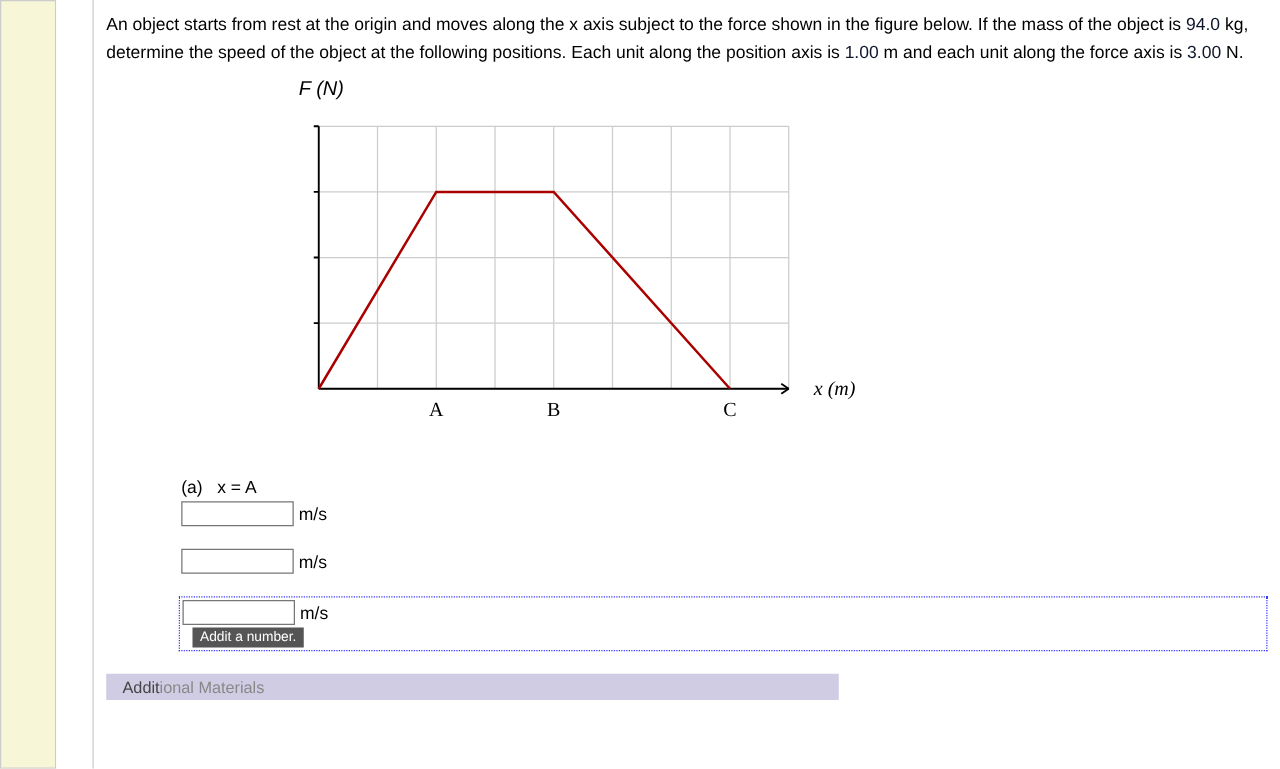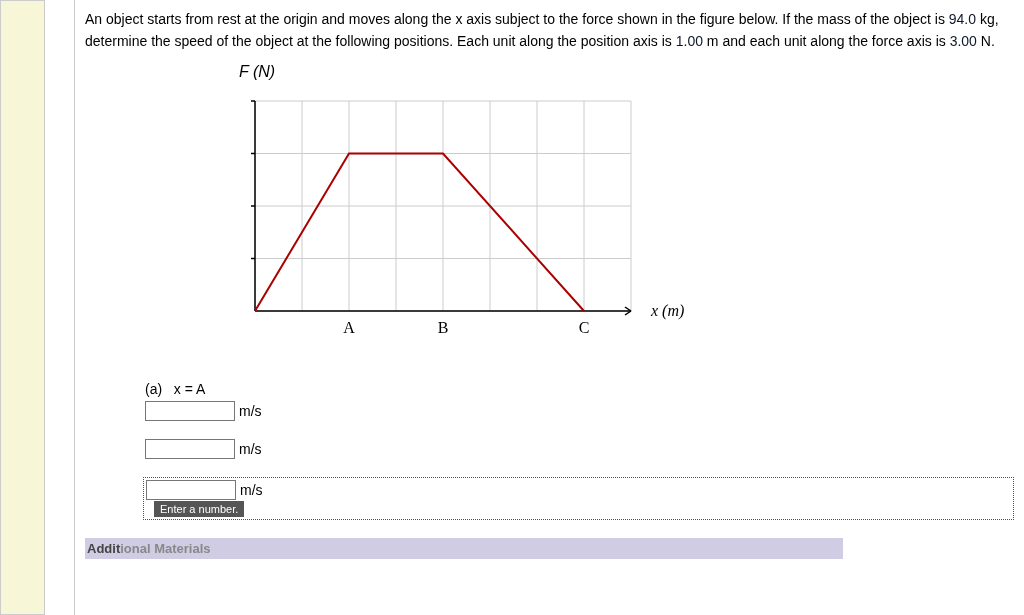--- a/index.html
+++ b/index.html
@@ -88,25 +88,25 @@
       background: #555;
       color: #fff;
       padding: 2px 6px;
       font-size: 11px;
       display: inline-block;
       margin-top: 1px;
       margin-left: 8px;
     }
     .additional-materials {
       background: #d0cce4;
-      padding: 3px 2px;
-      font-weight: bold;
+      padding: 3px 13px;
+      font-weight: normal;
       color: #444;
       margin-left: 0px;
-      width: 758px;
+      width: 586px;
       font-size: 13px;
     }
     .additional-materials .faded {
       color: #888;
     }
   </style>
 </head>
 <body>
 
 <div class="sidebar-left"></div>
@@ -179,19 +179,19 @@
       <input type="text" class="answer-input" value="" style="">
       <span class="unit-label">m/s</span>
     </div>
   </div>
 
   <div class="answer-block focused">
     <div class="input-row">
       <input type="text" class="answer-input" value="" style="">
       <span class="unit-label">m/s</span>
     </div>
-    <div class="tooltip">Enter a number.</div>
+    <div class="tooltip">Addit a number.</div>
   </div>
 
   <div class="additional-materials">
     <span>Addit</span><span class="faded">ional Materials</span>
   </div>
 </div>
 
 </body></html>

